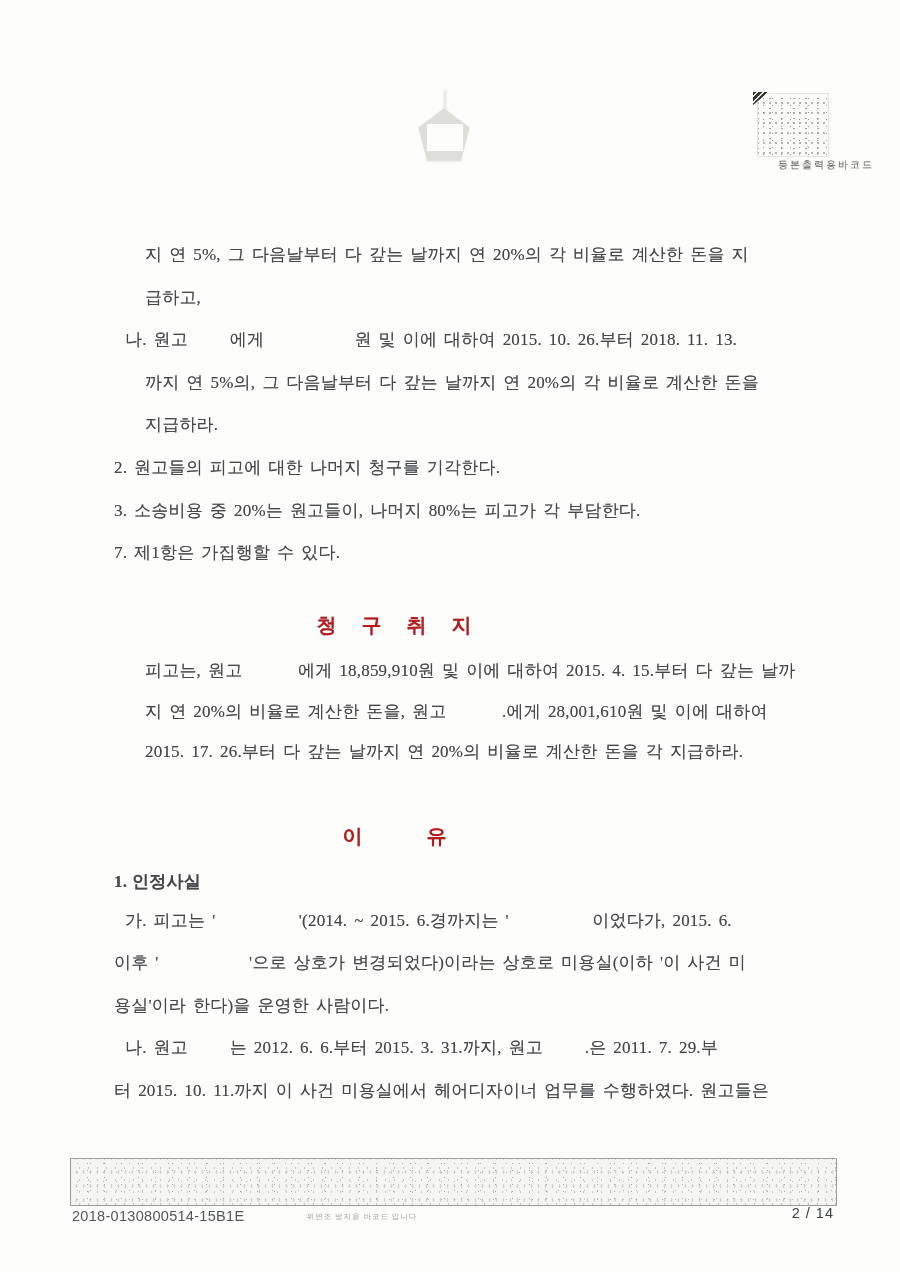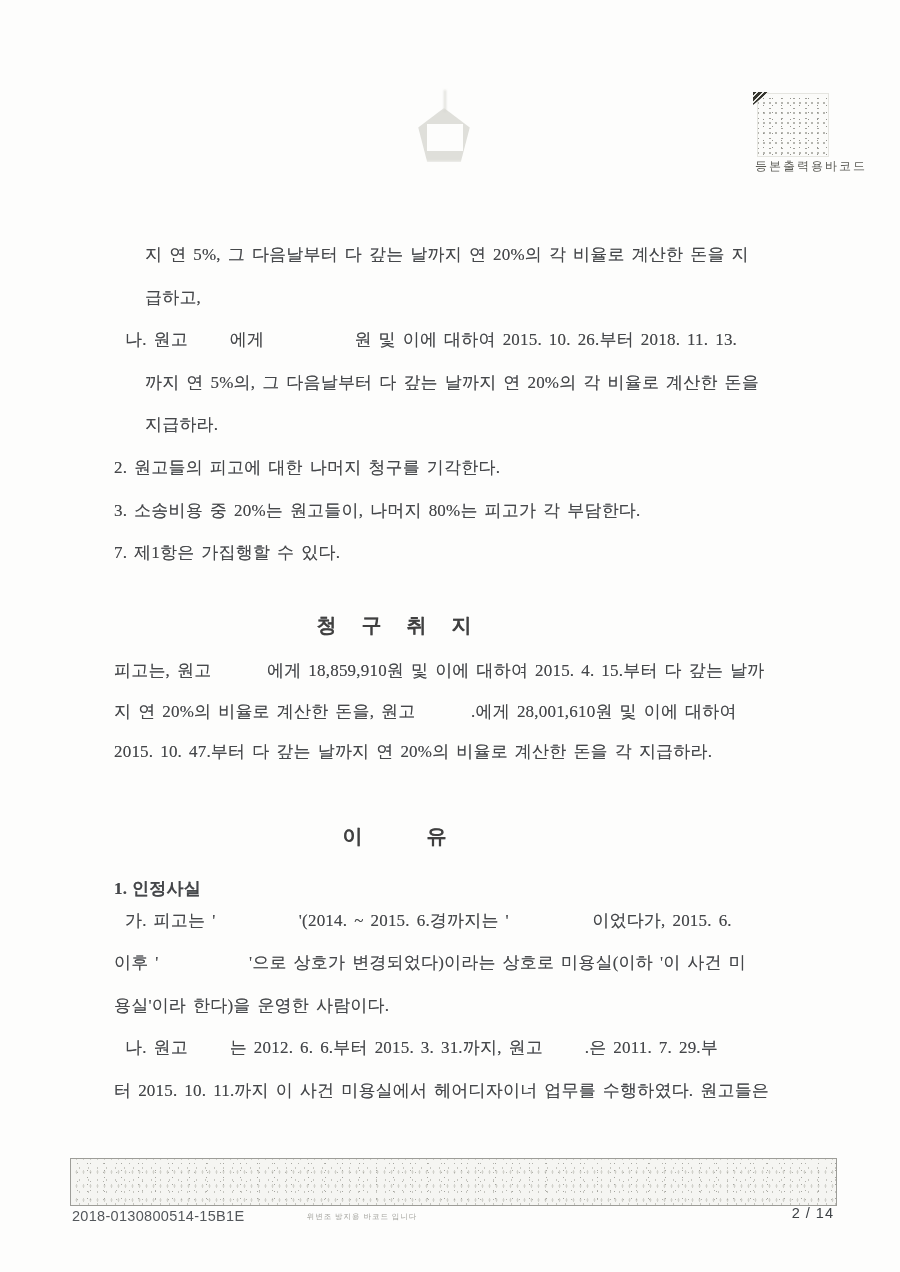--- a/index.html
+++ b/index.html
@@ -27,44 +27,44 @@
     background-color:#fbfbf9;border:1px solid #e5e5e0;
     background-image:
       radial-gradient(#93938d 0.7px, transparent 0.9px),
       radial-gradient(#b5b5af 0.6px, transparent 0.8px),
       radial-gradient(#a0a09a 0.5px, transparent 0.7px);
     background-size:9px 7px,6px 10px,12px 5px;
     background-position:1px 1px,3px 4px,6px 2px;}
   .stamp-corner{position:absolute;left:753px;top:92px;width:16px;height:13px;
     clip-path:polygon(0 0,100% 0,0 100%);
     background:repeating-linear-gradient(135deg,#35352f 0 2.5px,#e9e9e4 2.5px 4px);}
-  .stamp-caption{position:absolute;left:755px;top:158px;width:110px;
-    font-size:12px;letter-spacing:2px;color:#5b5b55;white-space:nowrap;}
+  .stamp-caption{position:absolute;left:778px;top:158px;width:110px;
+    font-size:10px;letter-spacing:2px;color:#5b5b55;white-space:nowrap;}
 
   
   .section{position:absolute;left:114px;width:680px;}
   .text-line{white-space:pre;font-size:17px;word-spacing:2.5px;letter-spacing:.2px;
     text-shadow:0 0 .4px rgba(70,71,74,.55);}
   .ind0{padding-left:0;}
   .ind1{padding-left:11px;}
   .ind2{padding-left:31px;}
 
   #sec-order{top:234px;}
-  #sec-claim{top:651px;}
+  #sec-claim{top:651px;margin-left:31px;}
   #sec-reason{top:900px;}
 
   .heading{position:absolute;left:0;width:789px;text-align:center;
-    font-size:20px;font-weight:700;color:#404040;line-height:28px;
+    font-size:20px;font-weight:700;color:#b91c1c;line-height:28px;
     text-shadow:0 0 .4px rgba(70,71,74,.55);}
   #heading-claim{top:611px;word-spacing:18px;letter-spacing:1px;}
   #heading-reason{top:822px;display:flex;justify-content:center;gap:64px;}
 
   #reason-intro{position:absolute;left:114px;top:871px;font-size:17px;
     font-weight:700;line-height:22px;letter-spacing:.3px;
-    text-shadow:0 0 .4px rgba(70,71,74,.55);margin-top:7px;}
+    text-shadow:0 0 .4px rgba(70,71,74,.55);}
 
   
   .footer-band{position:absolute;left:70px;top:1158px;width:765px;height:46px;
     background-color:#f5f5f2;border:1px solid #9d9d98;
     background-image:
       radial-gradient(#b2b2ac 0.8px, transparent 1px),
       radial-gradient(#c6c6c0 0.7px, transparent 0.9px),
       radial-gradient(#a5a59f 0.6px, transparent 0.8px),
       radial-gradient(#d2d2cc 0.9px, transparent 1.1px);
     background-size:13px 9px,9px 12px,17px 7px,7px 14px;
@@ -100,21 +100,21 @@
       <div class="text-line ind2" style="line-height: 42.6px; height: 42.6px;">지급하라.</div>
       <div class="text-line ind0" style="line-height: 42.6px; height: 42.6px;">2. 원고들의 피고에 대한 나머지 청구를 기각한다.</div>
       <div class="text-line ind0" style="line-height: 42.6px; height: 42.6px;">3. 소송비용 중 20%는 원고들이, 나머지 80%는 피고가 각 부담한다.</div>
       <div class="text-line ind0" style="line-height: 42.6px; height: 42.6px;">7. 제1항은 가집행할 수 있다.</div>
     </div>
 
   <div class="heading" id="heading-claim">청 구 취 지</div>
   <div class="section" id="sec-claim">
       <div class="text-line ind0" style="line-height: 40.6px; height: 40.6px;">피고는, 원고        에게 18,859,910원 및 이에 대하여 2015. 4. 15.부터 다 갚는 날까</div>
       <div class="text-line ind0" style="line-height: 40.6px; height: 40.6px;">지 연 20%의 비율로 계산한 돈을, 원고        .에게 28,001,610원 및 이에 대하여</div>
-      <div class="text-line ind0" style="line-height: 40.6px; height: 40.6px;">2015. 10. 47.부터 다 갚는 날까지 연 20%의 비율로 계산한 돈을 각 지급하라.</div>
+      <div class="text-line ind0" style="line-height: 40.6px; height: 40.6px;">2015. 17. 26.부터 다 갚는 날까지 연 20%의 비율로 계산한 돈을 각 지급하라.</div>
     </div>
 
   <div class="heading" id="heading-reason">
     <span>이</span>
     <span>유</span>
   </div>
   <div id="reason-intro">1. 인정사실</div>
   <div class="section" id="sec-reason">
       <div class="text-line ind1" style="line-height: 42.4px; height: 42.4px;">가. 피고는 '            '(2014. ~ 2015. 6.경까지는 '            이었다가, 2015. 6.</div>
       <div class="text-line ind0" style="line-height: 42.4px; height: 42.4px;">이후 '             '으로 상호가 변경되었다)이라는 상호로 미용실(이하 '이 사건 미</div>

